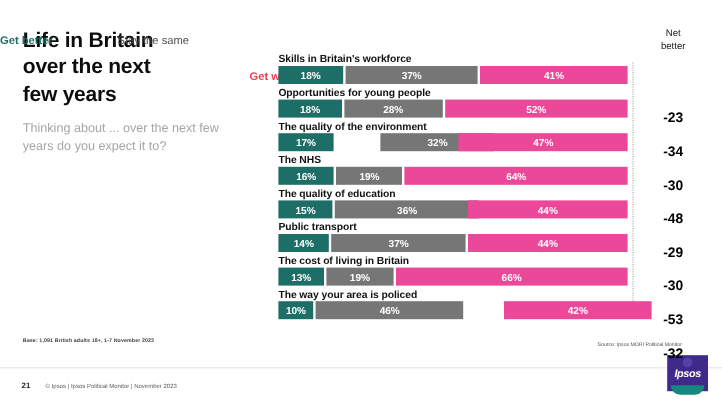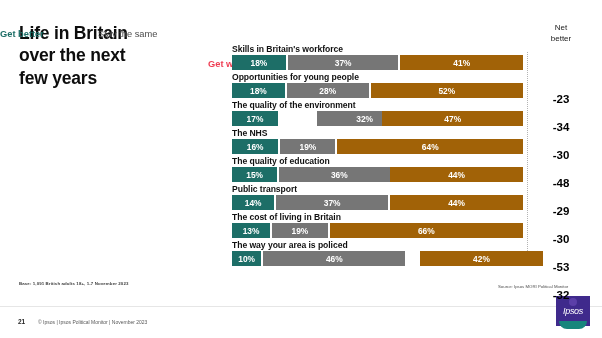--- a/index.html
+++ b/index.html
@@ -113,21 +113,21 @@
     font-size: 8.4px;
     font-weight: bold;
     display: flex;
     align-items: center;
     justify-content: center;
     box-sizing: border-box;
     overflow: hidden;
   }
   .seg-better { background: #1d6e67; left: 0; }
   .seg-same   { background: #767676; }
-  .seg-worse  { background: #a16207; }
+  .seg-worse  { background: #ec4899; }
 
   .net-val {
     position: absolute;
     left: 536px;
     width: 50px;
     text-align: center;
     font-size: 11.5px;
     font-weight: bold;
     color: #000;
     margin-top: 36px;
@@ -178,40 +178,41 @@
     width: 8px; height: 8px;
     border-radius: 50%;
     background: #5b3fa8;
   }
   #logo-text {
     position: absolute;
     left: 0; top: 10px;
     width: 34px;
     text-align: center;
     font-size: 9px;
-    font-weight: normal;
+    font-weight: bold;
     font-style: italic;
     color: #ffffff;
     letter-spacing: -0.3px;
   }
   #logo-teal {
     position: absolute;
     left: 3px; top: 25px;
     width: 28px; height: 8px;
     background: #17867c;
     border-radius: 0 0 14px 14px;
   }
 </style>
 </head>
 <body>
 
 <div id="left-panel">
   <div id="title">Life in Britain
 over the next
 few years</div>
+  <div id="subtitle">Thinking about ... over the next few years do you expect it to?</div>
   <div id="base-note">Base: 1,091 British adults 18+, 1-7 November 2023</div>
 </div>
 
 <div id="legend">
   <span class="legend-item" id="legend-better">Get better</span>
   <span class="legend-item" id="legend-same">Stay the same</span>
   <span class="legend-item" id="legend-worse">Get worse</span>
 </div>
 
 <div id="net-header">Net
@@ -272,21 +273,21 @@
       <div class="bar">
         <div class="seg seg-better" style="left: 0px; width: 38.0714px;">13%</div>
         <div class="seg seg-same" style="left: 40.0714px; width: 55.6429px;">19%</div>
         <div class="seg seg-worse" style="left: 97.7143px; width: 193.286px;">66%</div>
       </div>
     </div>
     <div class="row" style="top: 240px; left: 232px;">
       <div class="row-label">The way your area is policed</div>
       <div class="bar">
         <div class="seg seg-better" style="left: 0px; width: 29.2857px;">10%</div>
-        <div class="seg seg-same" style="left: 31.2857px; width: 142px;">46%</div>
+        <div class="seg seg-same" style="left: 31.2857px; width: 123px;">46%</div>
         <div class="seg seg-worse" style="left: 168px; width: 123px; margin-left: 20px;">42%</div>
       </div>
     </div>
   </div>
 
 <div id="source">Source: Ipsos MORI Political Monitor</div>
 <div id="footer-rule"></div>
 <div id="page-num">21</div>
 <div id="footer-text">© Ipsos | Ipsos Political Monitor | November 2023</div>
 

